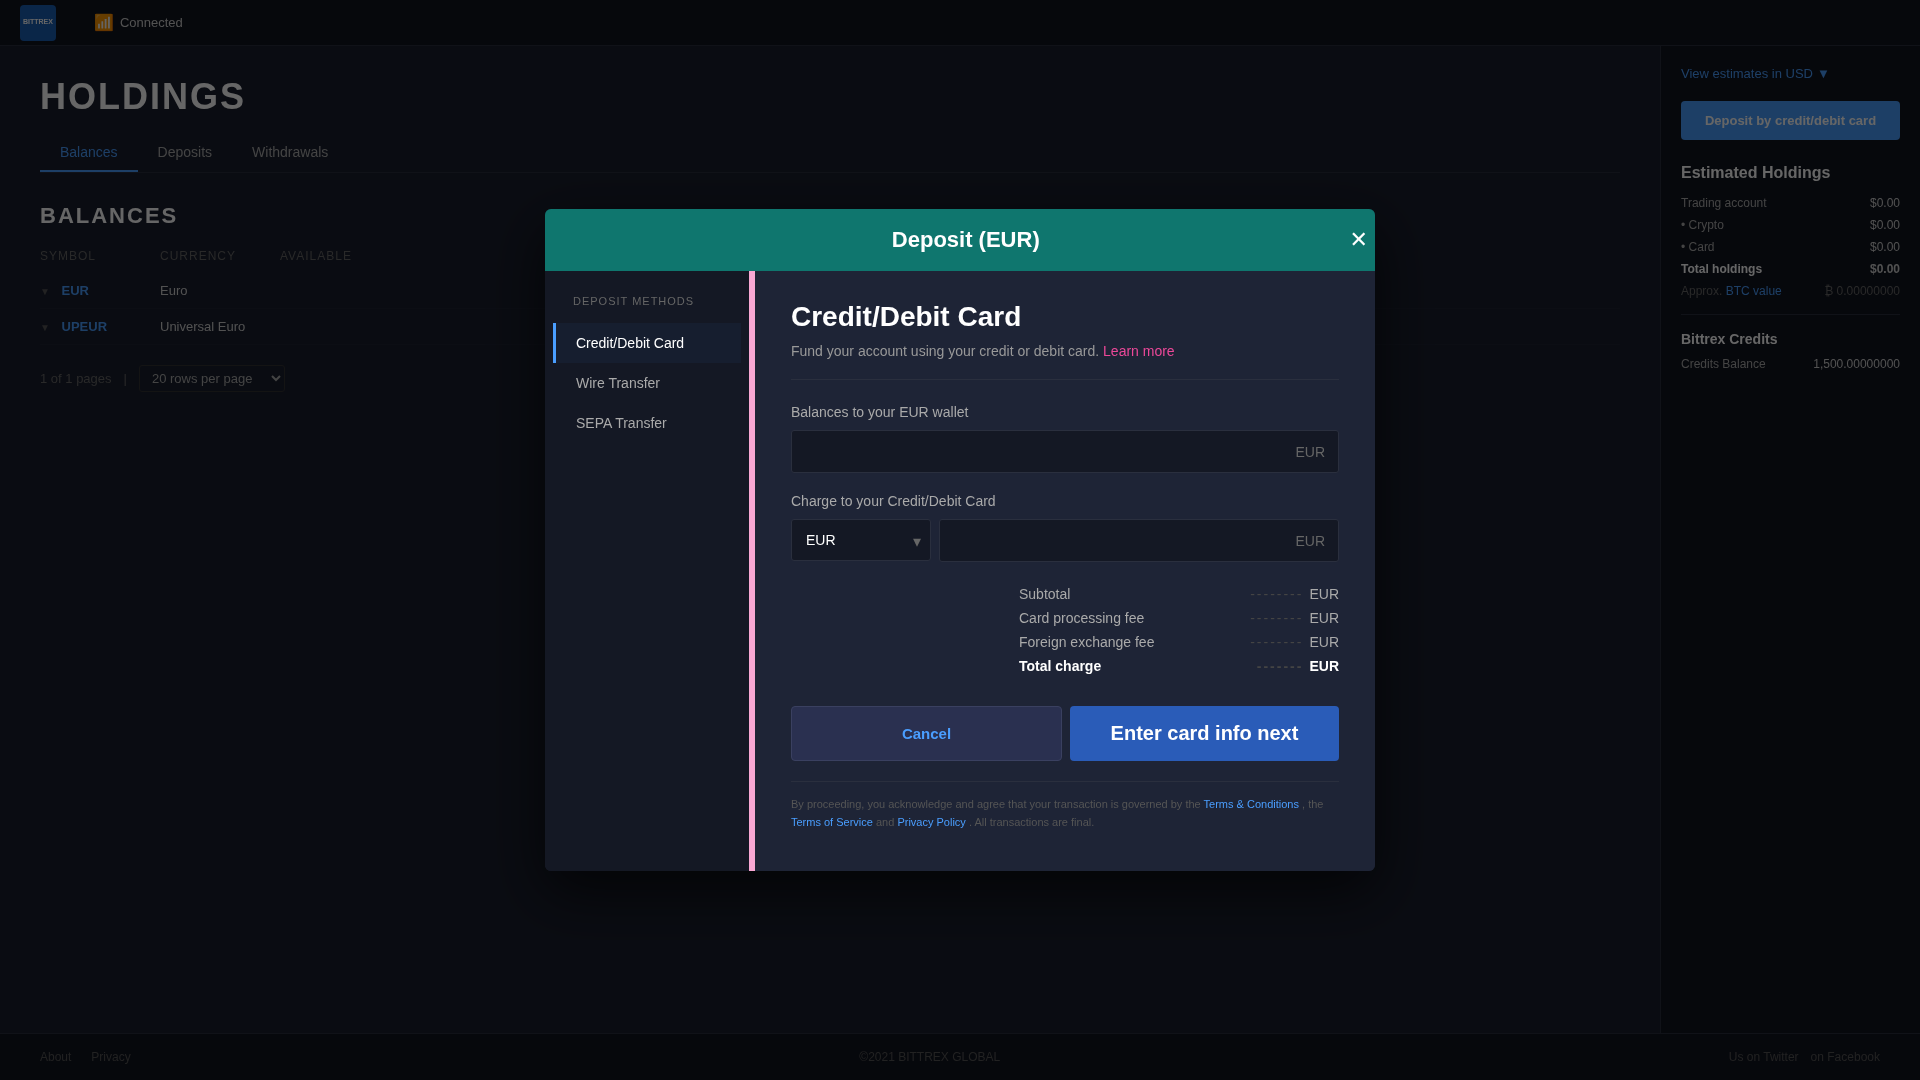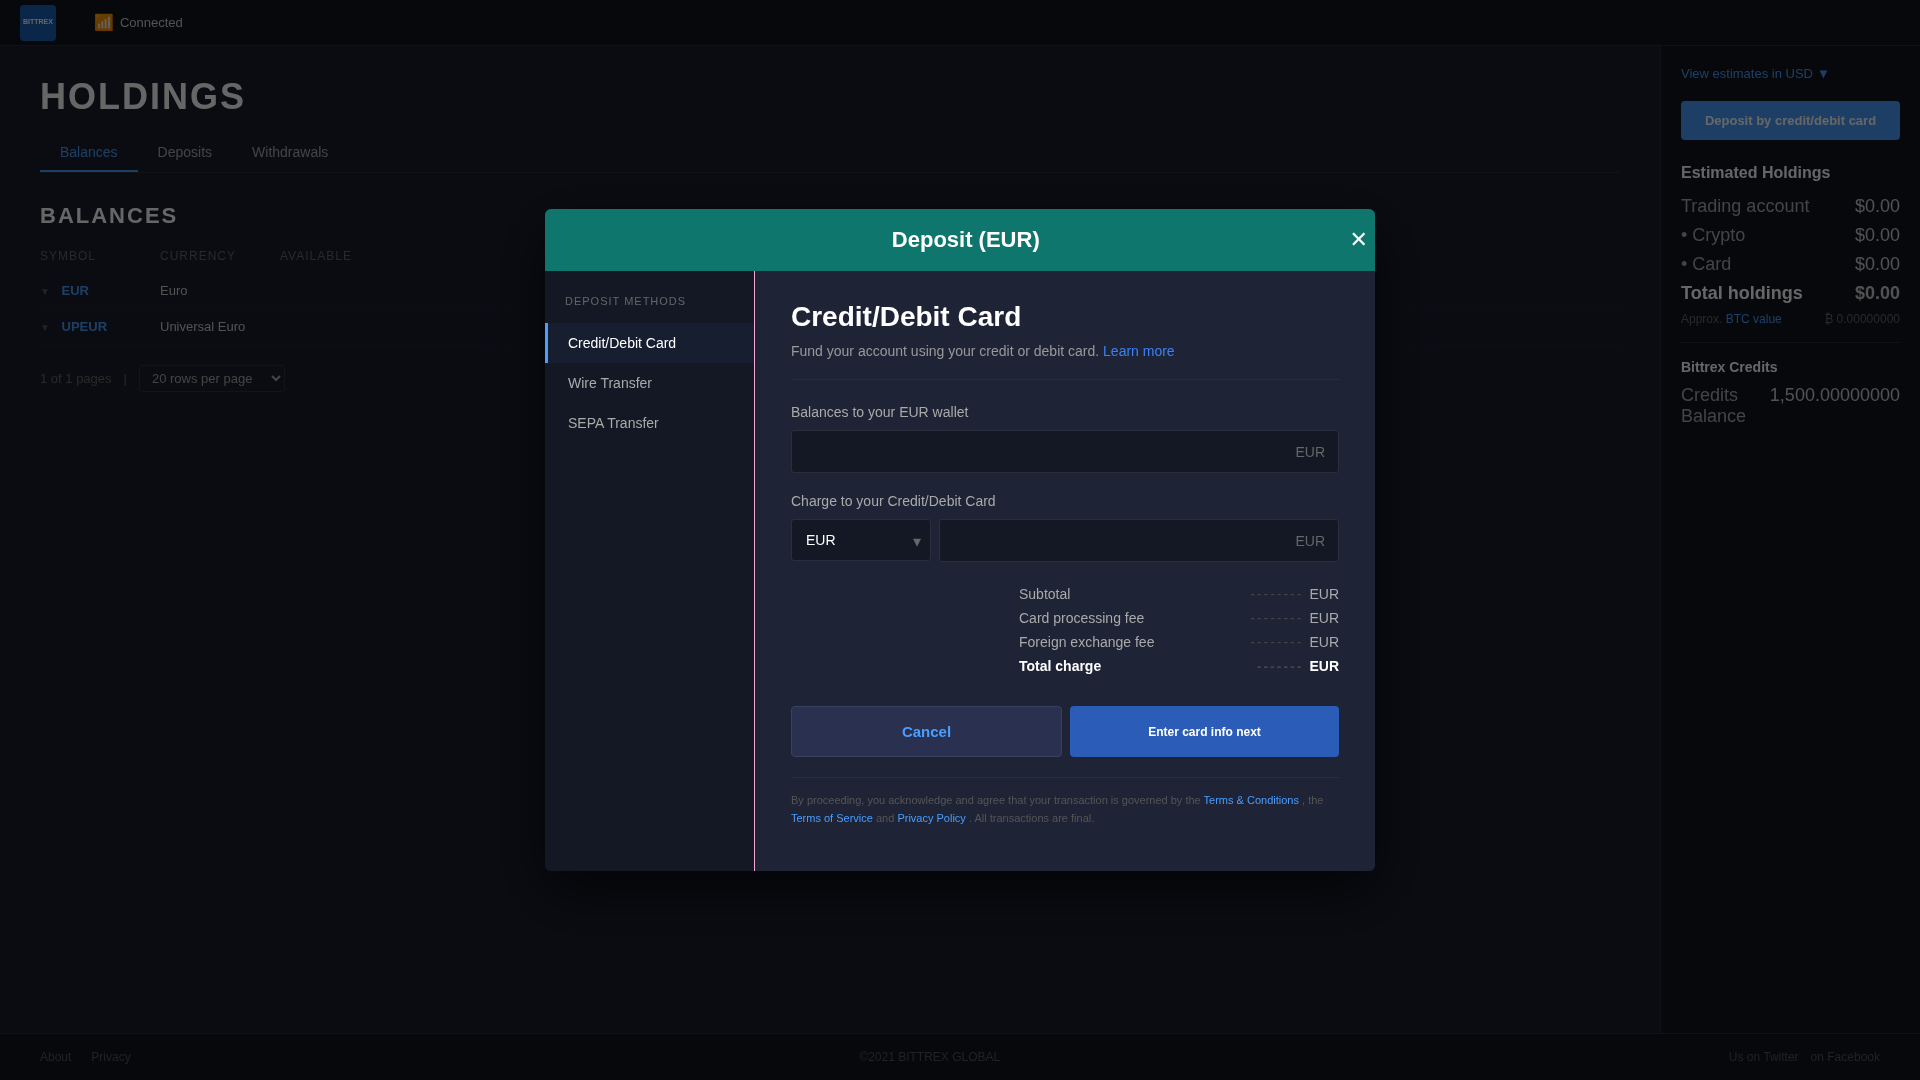--- a/index.html
+++ b/index.html
@@ -174,21 +174,21 @@
     }
     .estimated-title {
       font-size: 16px;
       font-weight: bold;
       color: white;
       margin-bottom: 14px;
     }
     .holdings-row {
       display: flex;
       justify-content: space-between;
-      font-size: 18px;
+      font-size: 12px;
       margin-bottom: 8px;
       color: #aaa;
     }
     .holdings-row .value { color: #ccc; }
     .holdings-row.total { color: white; font-weight: bold; margin-top: 4px; }
     .holdings-row.approx { color: #666; font-size: 12px; margin-top: 4px; }
     .approx-link { color: #4a9eff; text-decoration: none; }
     .divider { border: none; border-top: 1px solid #2a2f3e; margin: 16px 0; }
     .credits-title { font-size: 14px; font-weight: bold; color: white; margin-bottom: 10px; }
 
@@ -253,22 +253,22 @@
     }
     .modal-body {
       display: flex;
       min-height: 600px;
     }
 
     
     .deposit-methods {
       width: 210px;
       background: #141824;
-      padding: 24px 0;
-      border-right: 1px solid #f9a8d4;
+      padding: 24px 8px;
+      border-right: 6px solid #f9a8d4;
     }
     .deposit-methods-title {
       font-size: 11px;
       color: #666;
       letter-spacing: 1px;
       padding: 0 20px 16px;
     }
     .method-item {
       padding: 12px 20px;
       font-size: 14px;
@@ -292,21 +292,21 @@
       font-size: 28px;
       font-weight: bold;
       color: white;
       margin-bottom: 10px;
     }
     .form-subtitle {
       font-size: 14px;
       color: #999;
       margin-bottom: 20px;
     }
-    .form-subtitle a { color: #3b82f6; text-decoration: none; }
+    .form-subtitle a { color: #ec4899; text-decoration: none; }
     .form-divider { border: none; border-top: 1px solid #2a2f3e; margin-bottom: 24px; }
     .field-label {
       font-size: 14px;
       color: #aaa;
       margin-bottom: 10px;
     }
     .input-wrapper {
       position: relative;
       margin-bottom: 20px;
     }
@@ -408,21 +408,21 @@
       font-weight: bold;
       border-radius: 4px;
       cursor: pointer;
     }
     .btn-next {
       flex: 1;
       padding: 16px;
       background: #2a5cb8;
       color: white;
       border: none;
-      font-size: 12px;
+      font-size: 20px;
       font-weight: bold;
       border-radius: 4px;
       cursor: pointer;
     }
 
     
     .legal-divider { border: none; border-top: 1px solid #2a2f3e; margin: 20px 0 14px; }
     .legal-text {
       font-size: 11px;
       color: #555;

